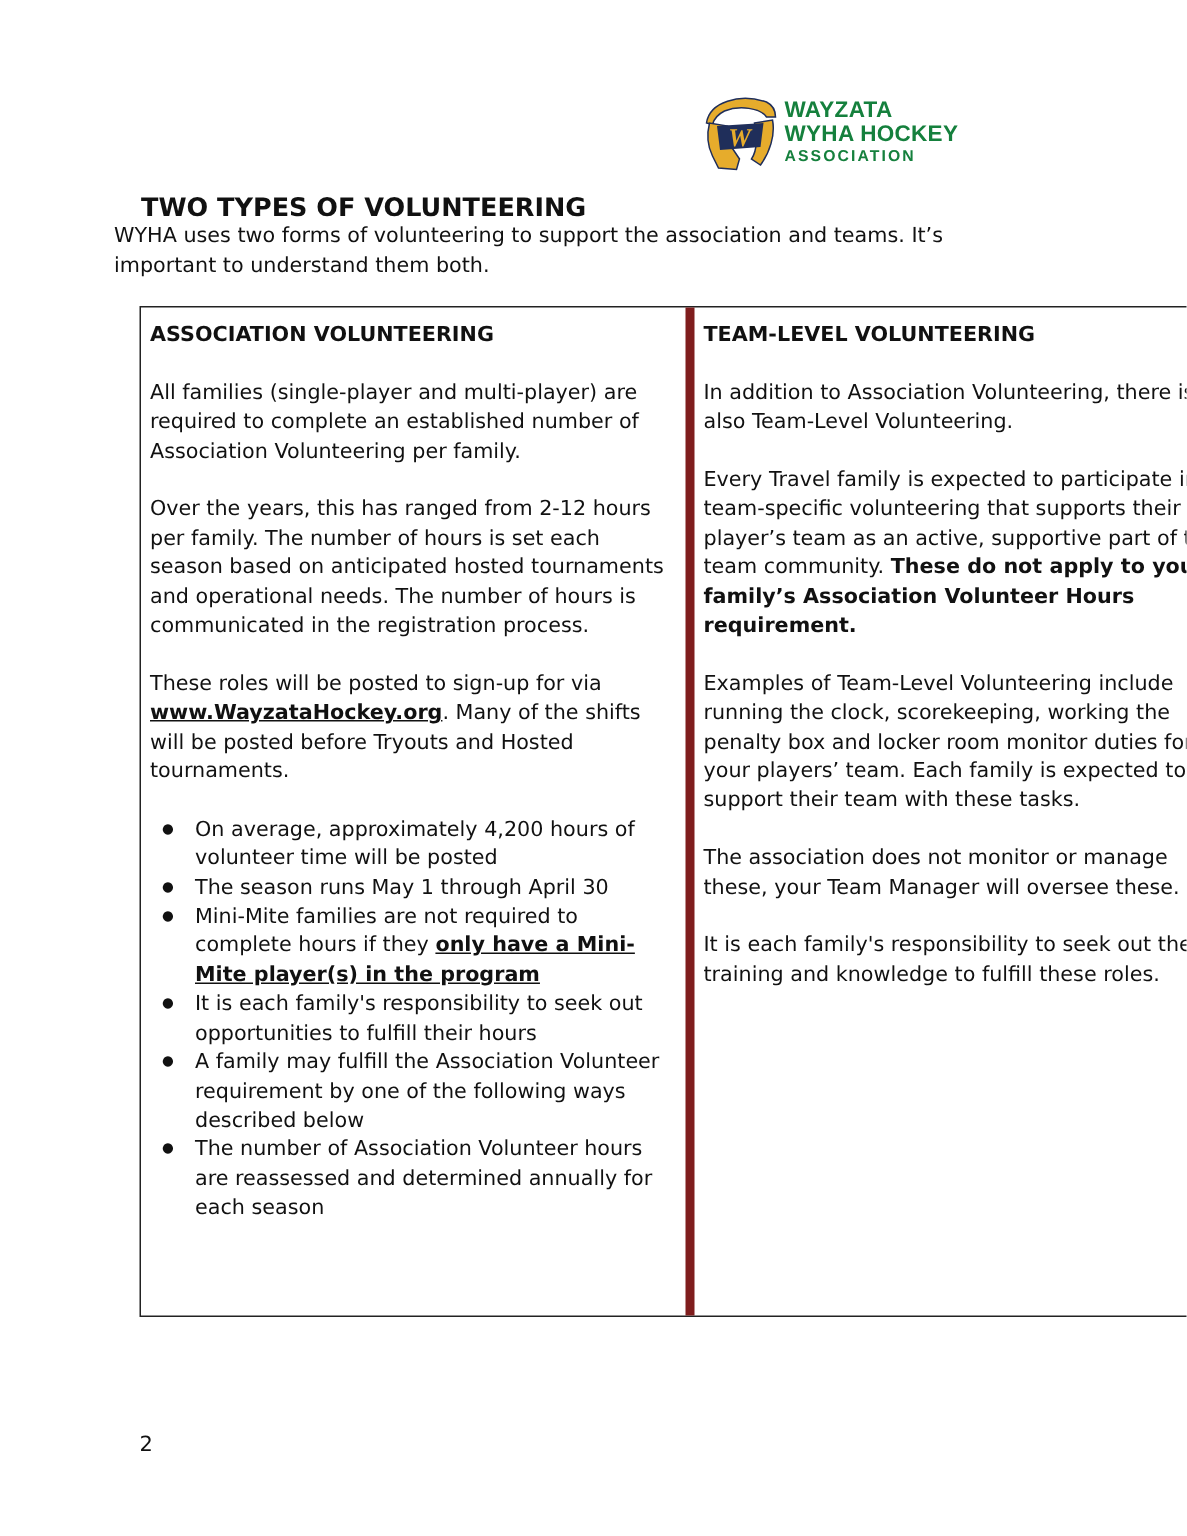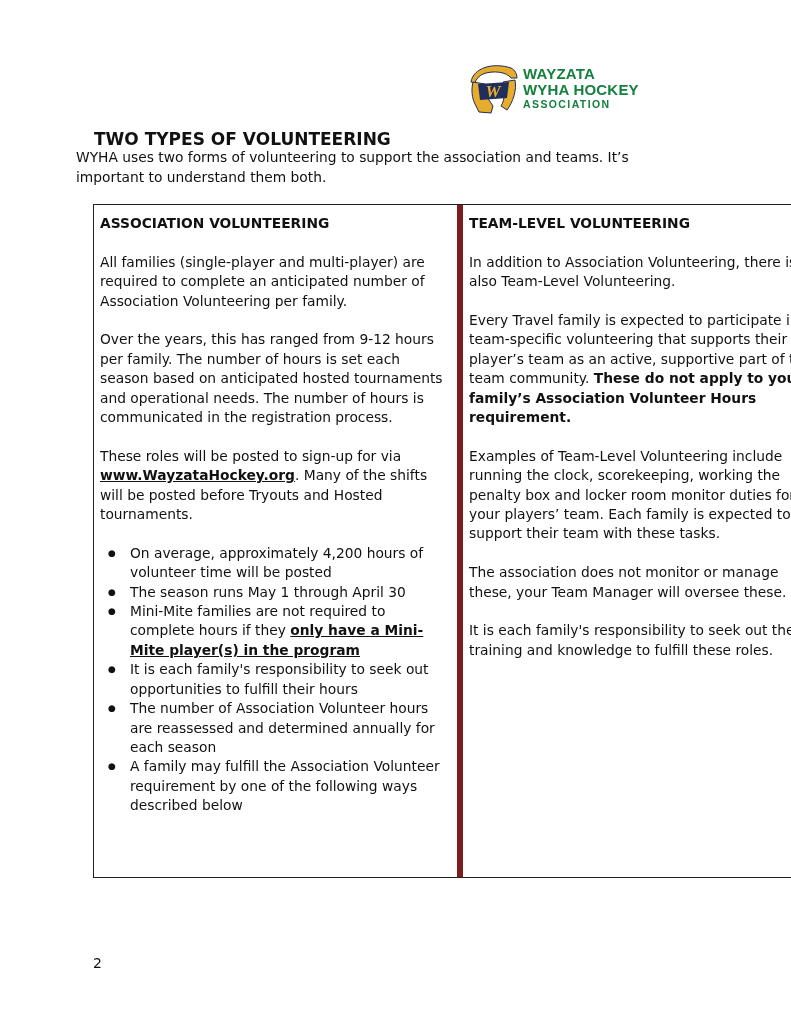--- a/index.html
+++ b/index.html
@@ -48,30 +48,30 @@
     <span class="l3">ASSOCIATION</span>
   </div>
 </div>
 
 <h2 class="section-title">TWO TYPES OF VOLUNTEERING</h2>
 <p class="intro">WYHA uses two forms of volunteering to support the association and teams. It’s important to understand them both.</p>
 
 <div class="table">
   <div class="col">
     <h3>ASSOCIATION VOLUNTEERING</h3>
-    <p>All families (single-player and multi-player) are required to complete an anticipated number of Association Volunteering per family.</p>
-    <p>Over the years, this has ranged from 9-12 hours per family. The number of hours is set each season based on anticipated hosted tournaments and operational needs. The number of hours is communicated in the registration process.</p>
+    <p>All families (single-player and multi-player) are required to complete an established number of Association Volunteering per family.</p>
+    <p>Over the years, this has ranged from 2-12 hours per family. The number of hours is set each season based on anticipated hosted tournaments and operational needs. The number of hours is communicated in the registration process.</p>
     <p><span>These roles will be posted to sign-up for via </span><span class="u">www.WayzataHockey.org</span><span>. Many of the shifts will be posted before Tryouts and Hosted tournaments.</span></p>
     <ul>
       <li>On average, approximately 4,200 hours of volunteer time will be posted</li>
       <li>The season runs May 1 through April 30</li>
       <li><span>Mini-Mite families are not required to complete hours if they </span><span class="u">only have a Mini-Mite player(s) in the program</span></li>
       <li>It is each family's responsibility to seek out opportunities to fulfill their hours</li>
+      <li>A family may fulfill the Association Volunteer requirement by one of the following ways described below</li>
       <li>The number of Association Volunteer hours are reassessed and determined annually for each season</li>
-      <li>A family may fulfill the Association Volunteer requirement by one of the following ways described below</li>
     </ul>
   </div>
   <div class="col">
     <h3>TEAM-LEVEL VOLUNTEERING</h3>
     <p>In addition to Association Volunteering, there is also Team-Level Volunteering.</p>
     <p><span>Every Travel family is expected to participate in team-specific volunteering that supports their player’s team as an active, supportive part of the team community. </span><span class="b">These do not apply to your family’s Association Volunteer Hours requirement.</span></p>
     <p>Examples of Team-Level Volunteering include running the clock, scorekeeping, working the penalty box and locker room monitor duties for your players’ team. Each family is expected to support their team with these tasks.</p>
     <p>The association does not monitor or manage these, your Team Manager will oversee these.</p>
     <p>It is each family's responsibility to seek out the training and knowledge to fulfill these roles.</p>
   </div>

